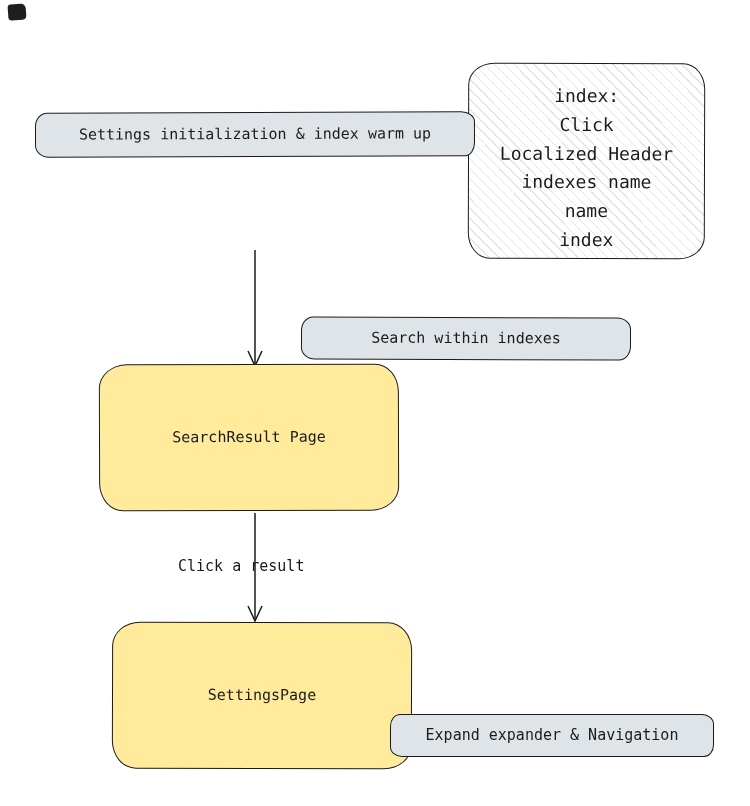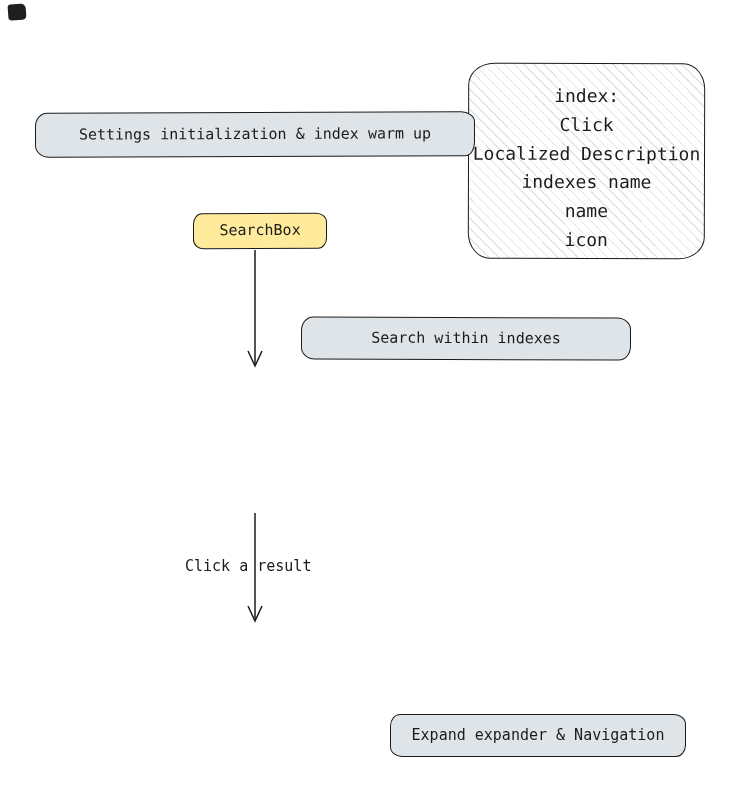--- a/index.html
+++ b/index.html
@@ -76,36 +76,36 @@
     left: 99px; top: 364px; width: 300px; height: 147px;
     border-radius: 28px 24px 28px 24px / 24px 28px 24px 28px;
     transform: rotate(-0.15deg);
   }
   #settings-page {
     left: 112px; top: 622px; width: 300px; height: 147px;
     border-radius: 28px 24px 28px 24px / 24px 28px 24px 28px;
     transform: rotate(0.15deg);
   }
   #expand-nav {
-    left: 390px; top: 714px; width: 296px; height: 43px;
+    left: 390px; top: 714px; width: 324px; height: 43px;
     border-radius: 10px 12px 10px 12px / 12px 10px 12px 10px;
     z-index: 4;
   }
   .edge {
     position: absolute;
     z-index: 1;
   }
   .edge-label {
     position: absolute;
     z-index: 5;
     font-size: 15px;
     white-space: nowrap;
   }
   #arrow1-label { left: 165px; top: 295px; }
-  #arrow2-label { left: 185px; top: 557px; text-align: right; }
+  #arrow2-label { left: 178px; top: 557px; text-align: right; }
   #corner-mark {
     position: absolute;
     left: 8px; top: 4px;
     width: 18px; height: 16px;
     background: #1f1f1f;
     border-radius: 3px 5px 4px 3px;
     transform: rotate(-4deg);
     z-index: 6;
   }
   .line-row { display: block; }
@@ -117,44 +117,47 @@
 
   <div id="corner-mark"></div>
 
   <div id="top-box" class="node gray">
     <span>Settings initialization &amp; index warm up</span>
   </div>
 
   <div id="index-box" class="node hatch">
     <span class="line-row">index:</span>
     <span class="line-row">Click</span>
-    <span class="line-row">Localized Description</span>
+    <span class="line-row">Localized Header</span>
     <span class="line-row">indexes name</span>
     <span class="line-row">name</span>
-    <span class="line-row">icon</span>
+    <span class="line-row">index</span>
   </div>
 
-  <div id="searchbox" class="node yellow">
-    <span>SearchBox</span>
-  </div>
 
   <svg class="edge" style="left:240px; top:248px;" width="30" height="122">
     <line x1="15" y1="2" x2="15" y2="116" stroke="#1b1b1b" stroke-width="1.5"></line>
     <polyline points="8,103 15,118 22,103" fill="none" stroke="#1b1b1b" stroke-width="1.5"></polyline>
   </svg>
 
   <div id="search-within" class="node gray">
     <span>Search within indexes</span>
   </div>
 
+  <div id="search-result" class="node yellow">
+    <span>SearchResult Page</span>
+  </div>
 
   <svg class="edge" style="left:240px; top:511px;" width="30" height="114">
     <line x1="15" y1="2" x2="15" y2="108" stroke="#1b1b1b" stroke-width="1.5"></line>
     <polyline points="8,95 15,110 22,95" fill="none" stroke="#1b1b1b" stroke-width="1.5"></polyline>
   </svg>
   <div id="arrow2-label" class="edge-label">Click a result</div>
 
+  <div id="settings-page" class="node yellow">
+    <span>SettingsPage</span>
+  </div>
 
   <div id="expand-nav" class="node gray">
     <span>Expand expander &amp; Navigation</span>
   </div>
 
 </div>
 
 </body></html>

